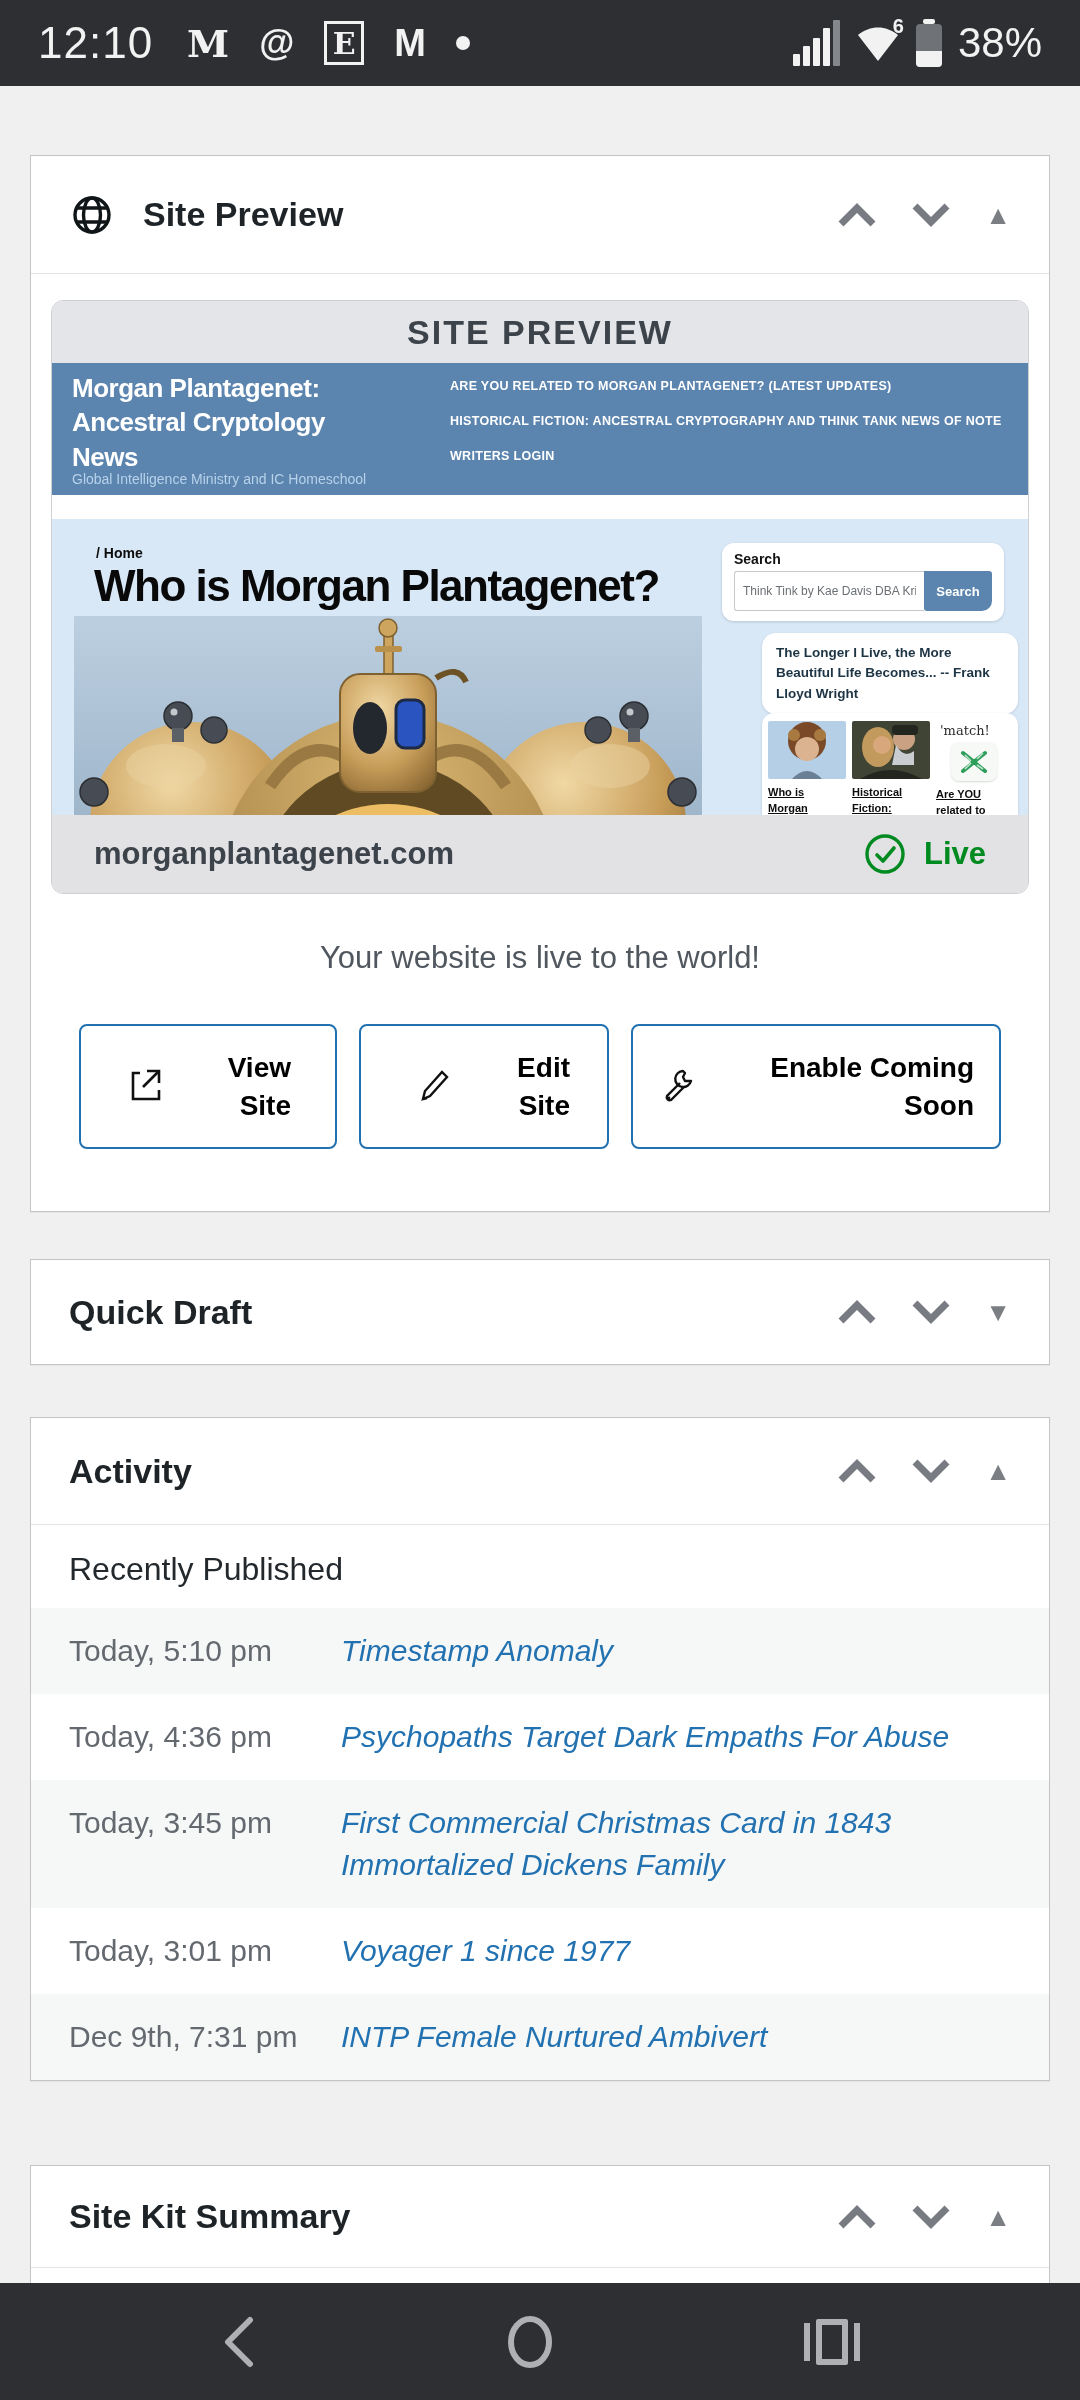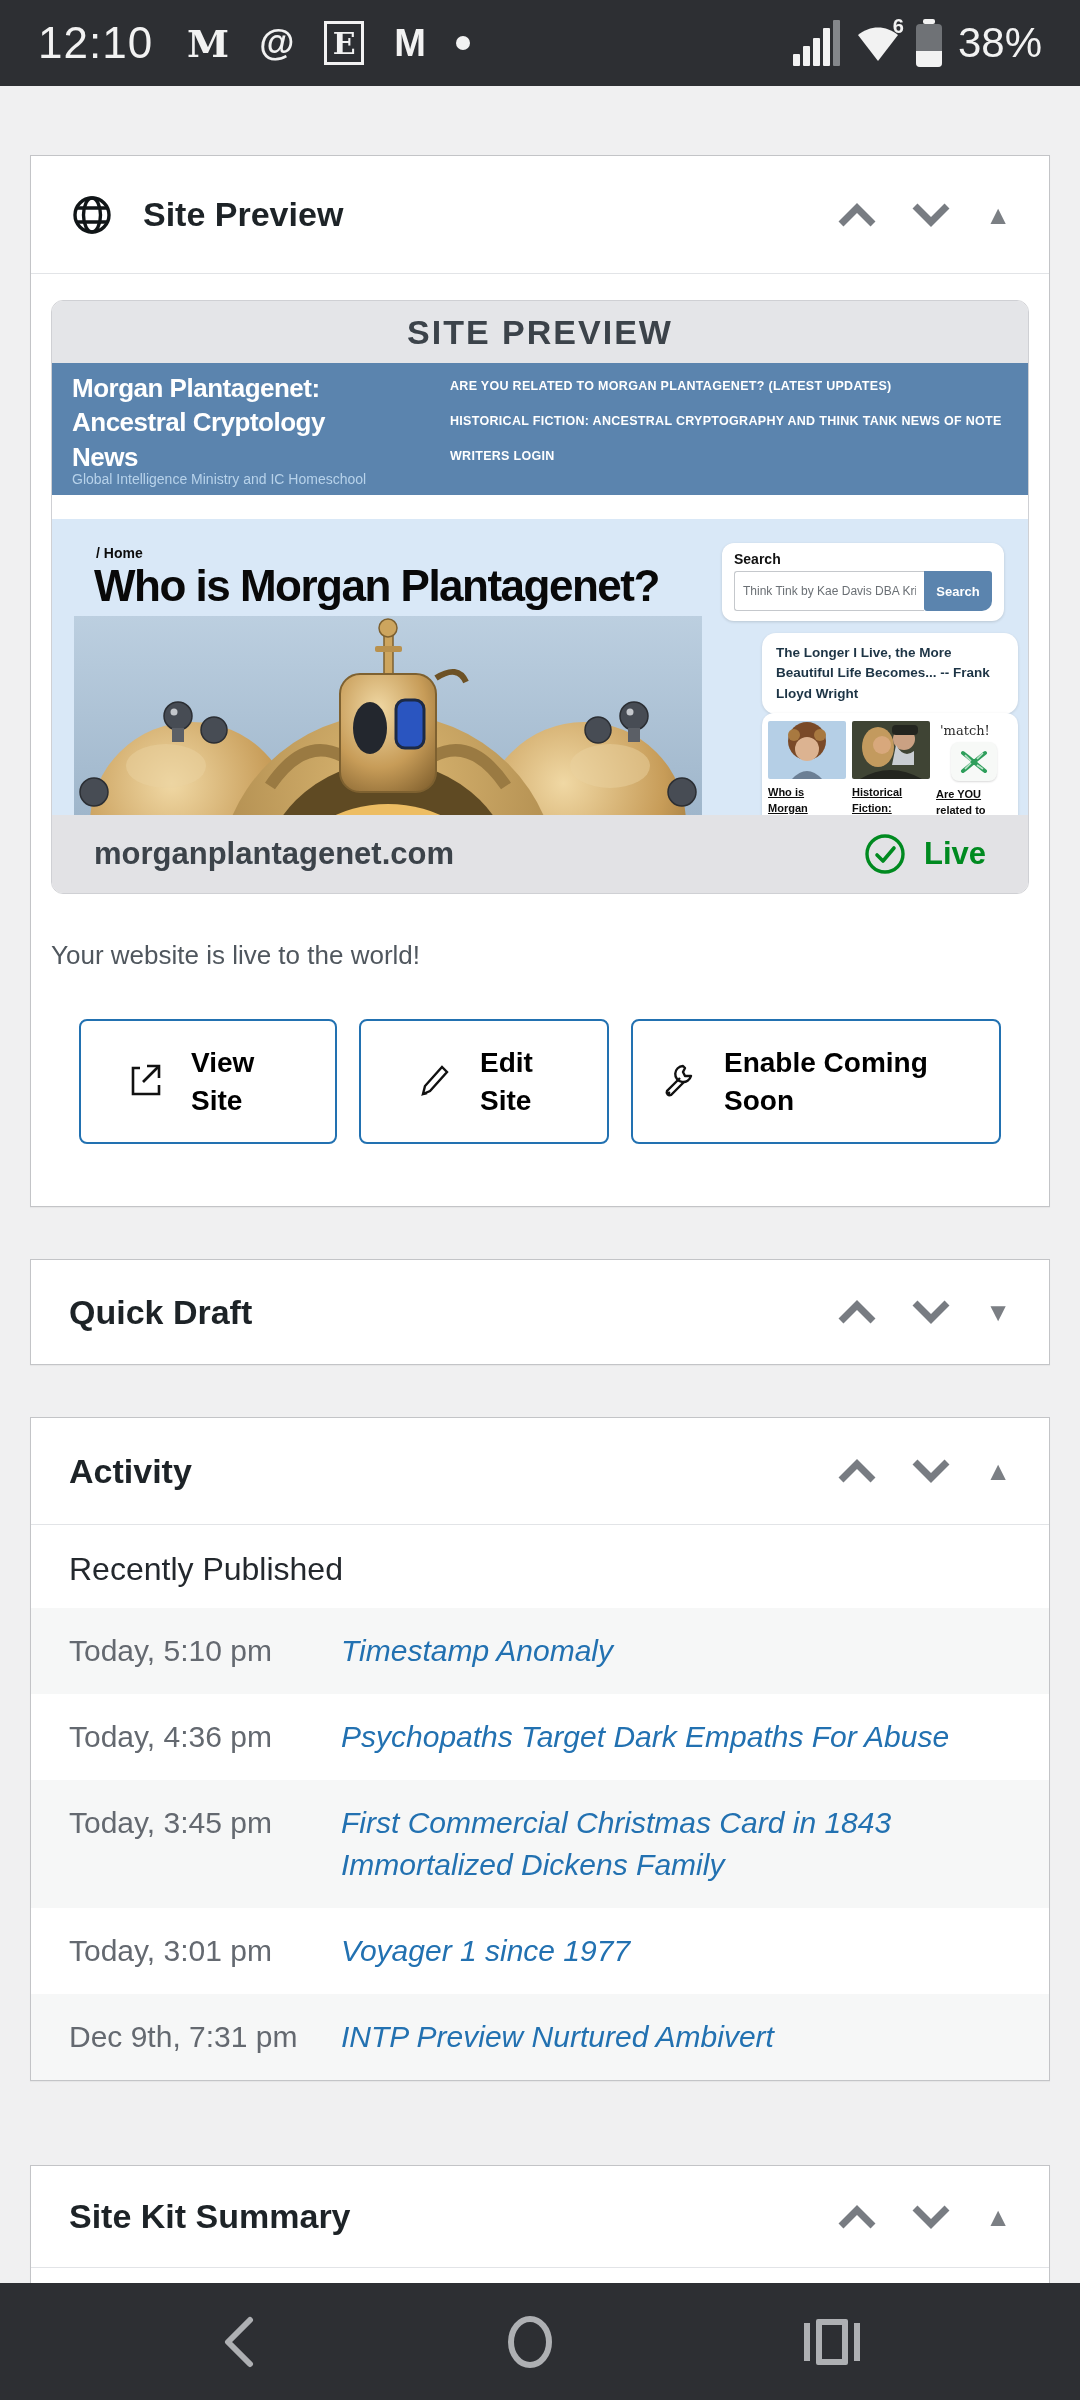--- a/index.html
+++ b/index.html
@@ -97,28 +97,28 @@
     text-decoration:underline; line-height:1.45; }
   .pv-match-label { font-family:"DejaVu Serif", serif; font-size:13px; color:#2b2b2b; padding:2px 0 0 4px; }
   .pv-match-tile { width:46px; height:46px; margin:4px auto 0; background:#f7f9f7; border-radius:8px;
     box-shadow:0 1px 2px rgba(0,0,0,.15); display:flex; align-items:center; justify-content:center; }
   .pv-footer {
     height:78px; background:#e2e2e5; display:flex; align-items:center; padding:0 42px;
   }
   .pv-domain { font-size:31px; font-weight:700; color:#3c434a; }
   .pv-live { margin-left:auto; display:flex; align-items:center; gap:18px; }
   .pv-live-label { font-size:31px; font-weight:700; color:#008a20; }
-  .sp-message { margin-top:46px; text-align:left; font-size:26px; color:#50575e; }
+  .sp-message { margin-top:46px; text-align:center; font-size:31px; color:#50575e; }
   .sp-buttons { margin-top:48px; display:flex; gap:22px; padding:0 28px 0 28px; }
   .sp-btn {
     height:125px; background:#fff; border:2px solid #2271b1; border-radius:8px;
     display:flex; align-items:center; justify-content:center; gap:26px;
     font-family:"Liberation Sans",sans-serif; cursor:pointer;
   }
-  .sp-btn .lbl { font-size:28px; font-weight:700; color:#000; line-height:1.35; text-align:left; }
+  .sp-btn .lbl { font-size:28px; font-weight:700; color:#000; line-height:1.35; text-align:right; }
   .sp-btn-view { width:258px; }  .sp-btn-view .lbl { width:100px; }
   .sp-btn-edit { width:250px;padding-left:16px; }  .sp-btn-edit .lbl { width:90px; }
   .sp-btn-coming { flex:1; } .sp-btn-coming .lbl { width:250px; }
   
   #card-quick-draft { top:1259px; }
   #card-quick-draft .card-header { height:104px; }
   
   #card-activity { top:1417px; }
   #card-activity .card-header { height:107px; }
   .act-section { padding:26px 38px 20px; font-size:32px; color:#23282d; }
@@ -421,21 +421,21 @@
     <div class="act-row alt">
       <span class="act-time">Today, 3:45 pm</span>
       <a class="act-link">First Commercial Christmas Card in 1843 Immortalized Dickens Family</a>
     </div>
     <div class="act-row">
       <span class="act-time">Today, 3:01 pm</span>
       <a class="act-link">Voyager 1 since 1977</a>
     </div>
     <div class="act-row alt">
       <span class="act-time">Dec 9th, 7:31 pm</span>
-      <a class="act-link">INTP Preview Nurtured Ambivert</a>
+      <a class="act-link">INTP Female Nurtured Ambivert</a>
     </div>
   </div>
 
   <div class="card" id="card-site-kit">
     <div class="card-header bordered">
       <span class="card-title">Site Kit Summary</span>
       <span class="card-controls">
         <span class="ctl">
           <svg width="40" height="26" viewBox="0 0 40 26">
               <polyline points="4,22 20,6 36,22" fill="none" stroke="#787c82" stroke-width="7"></polyline>

